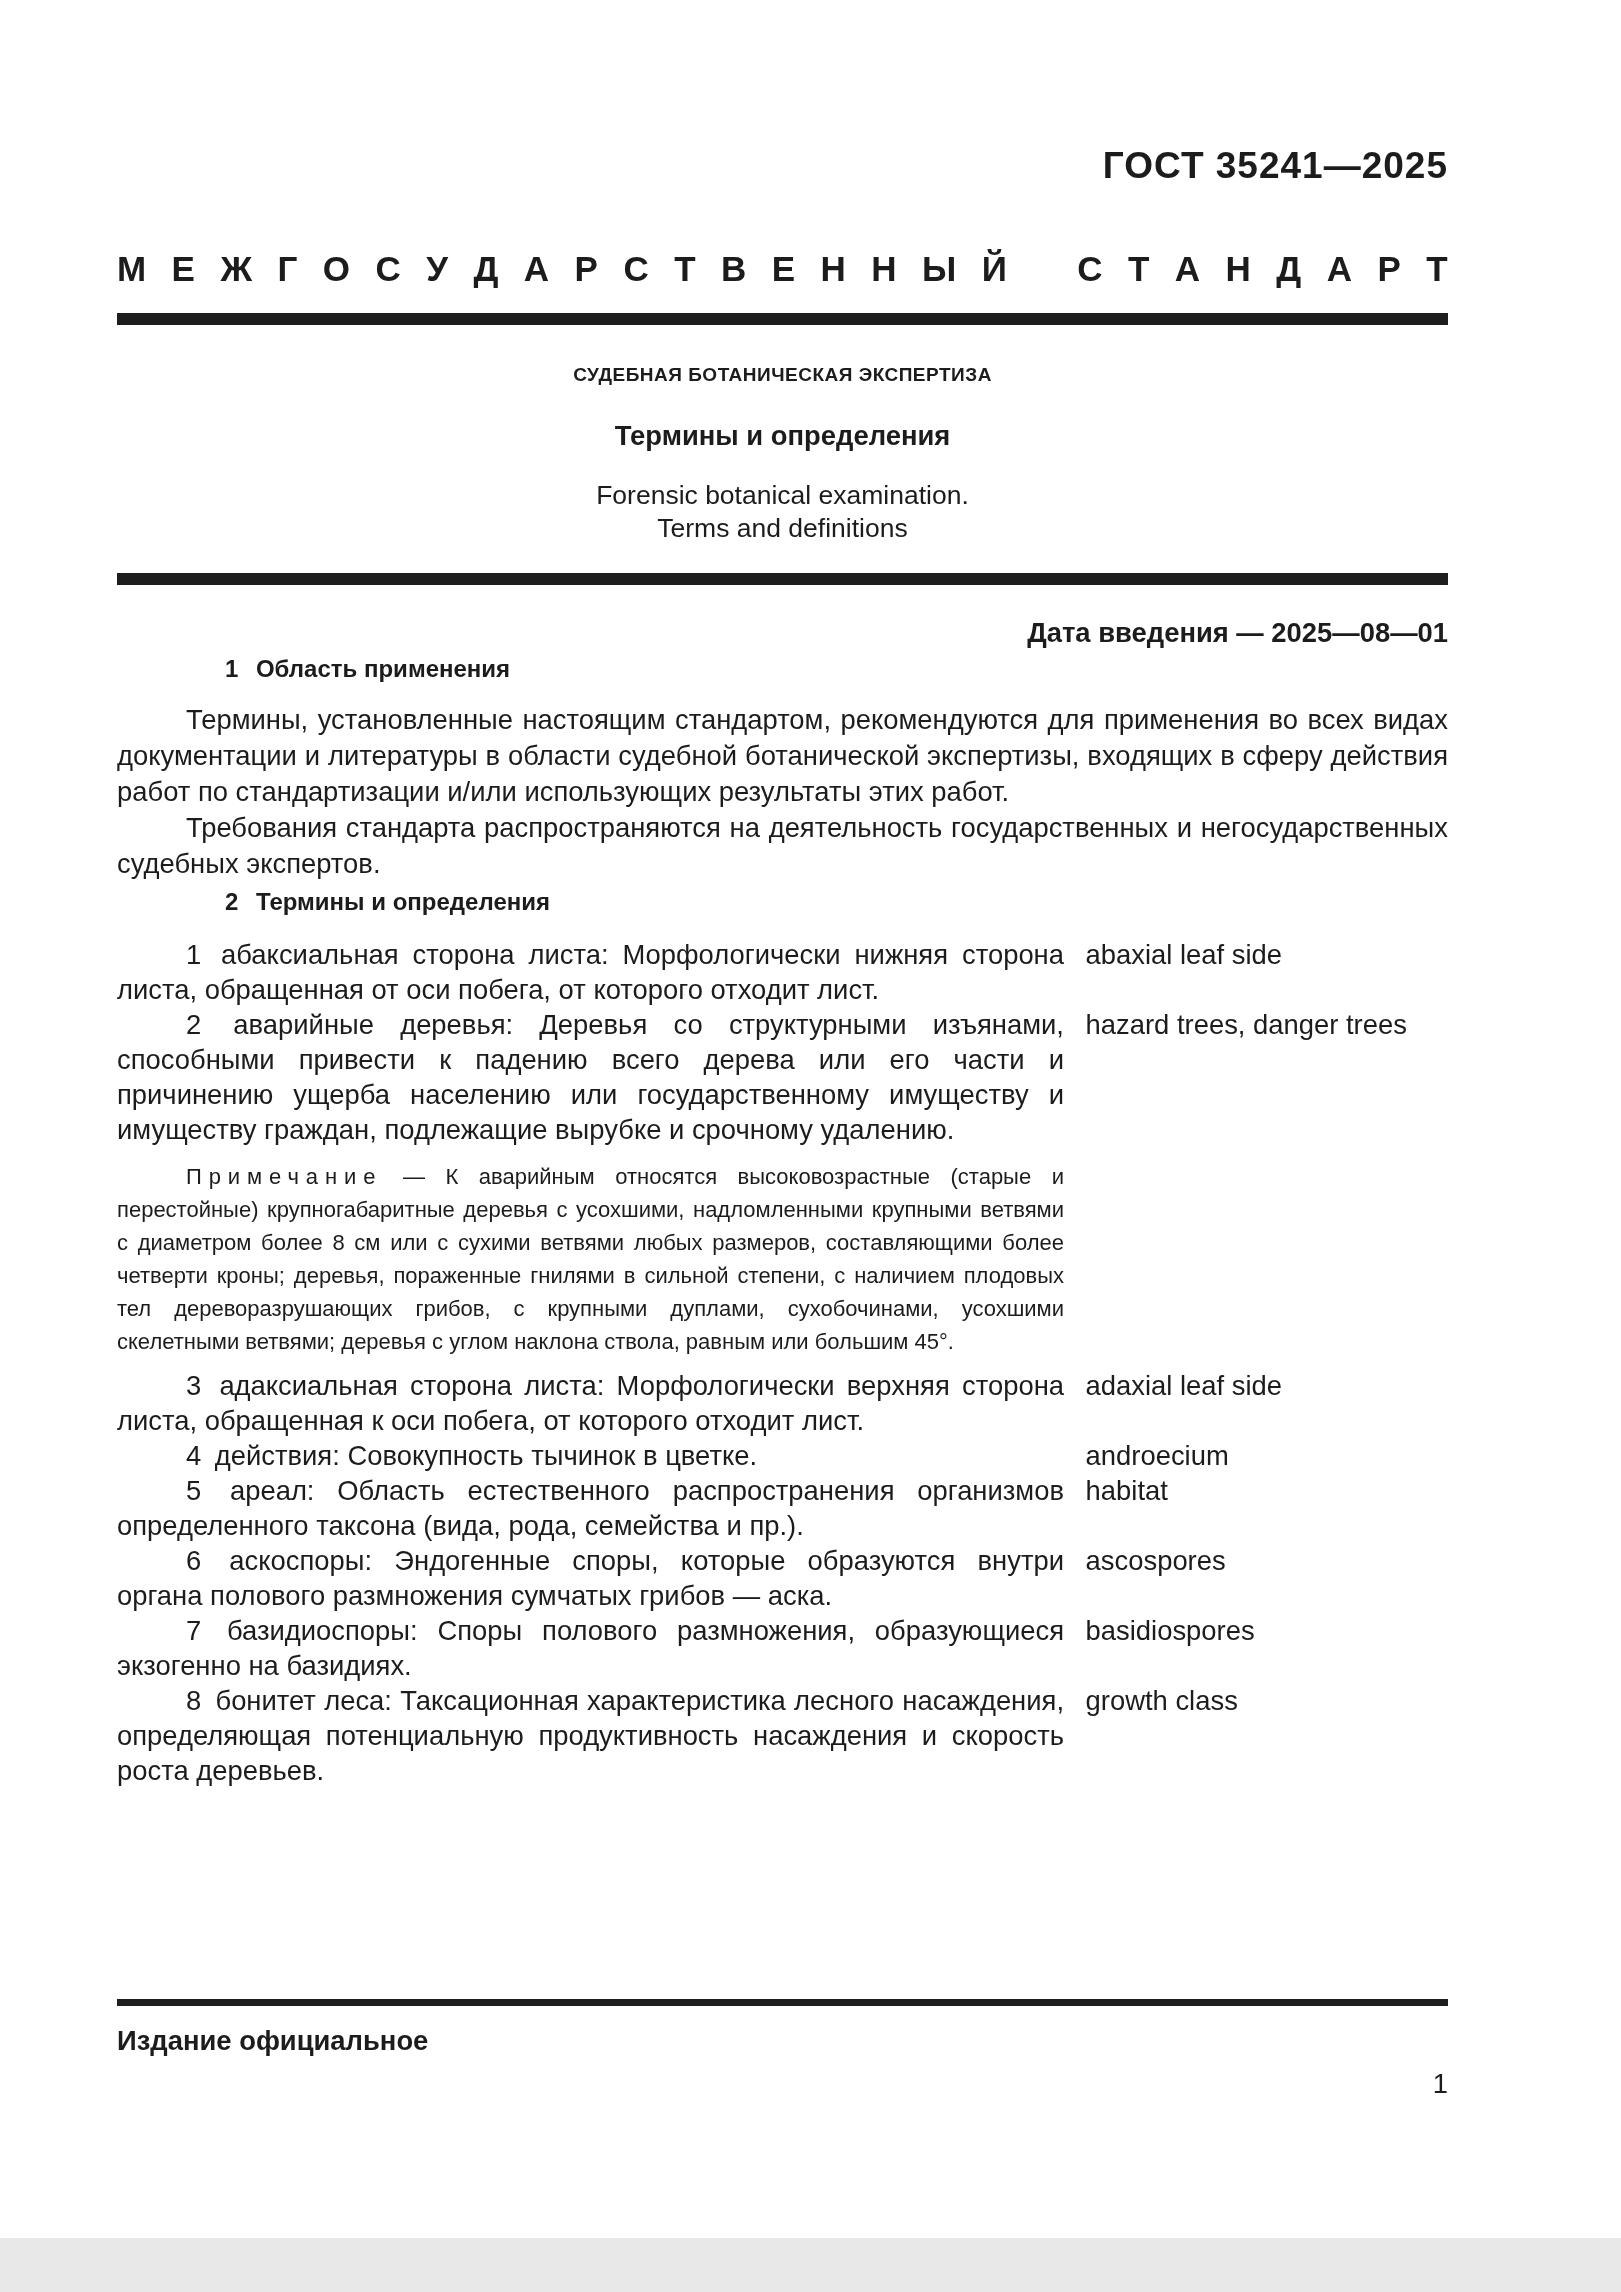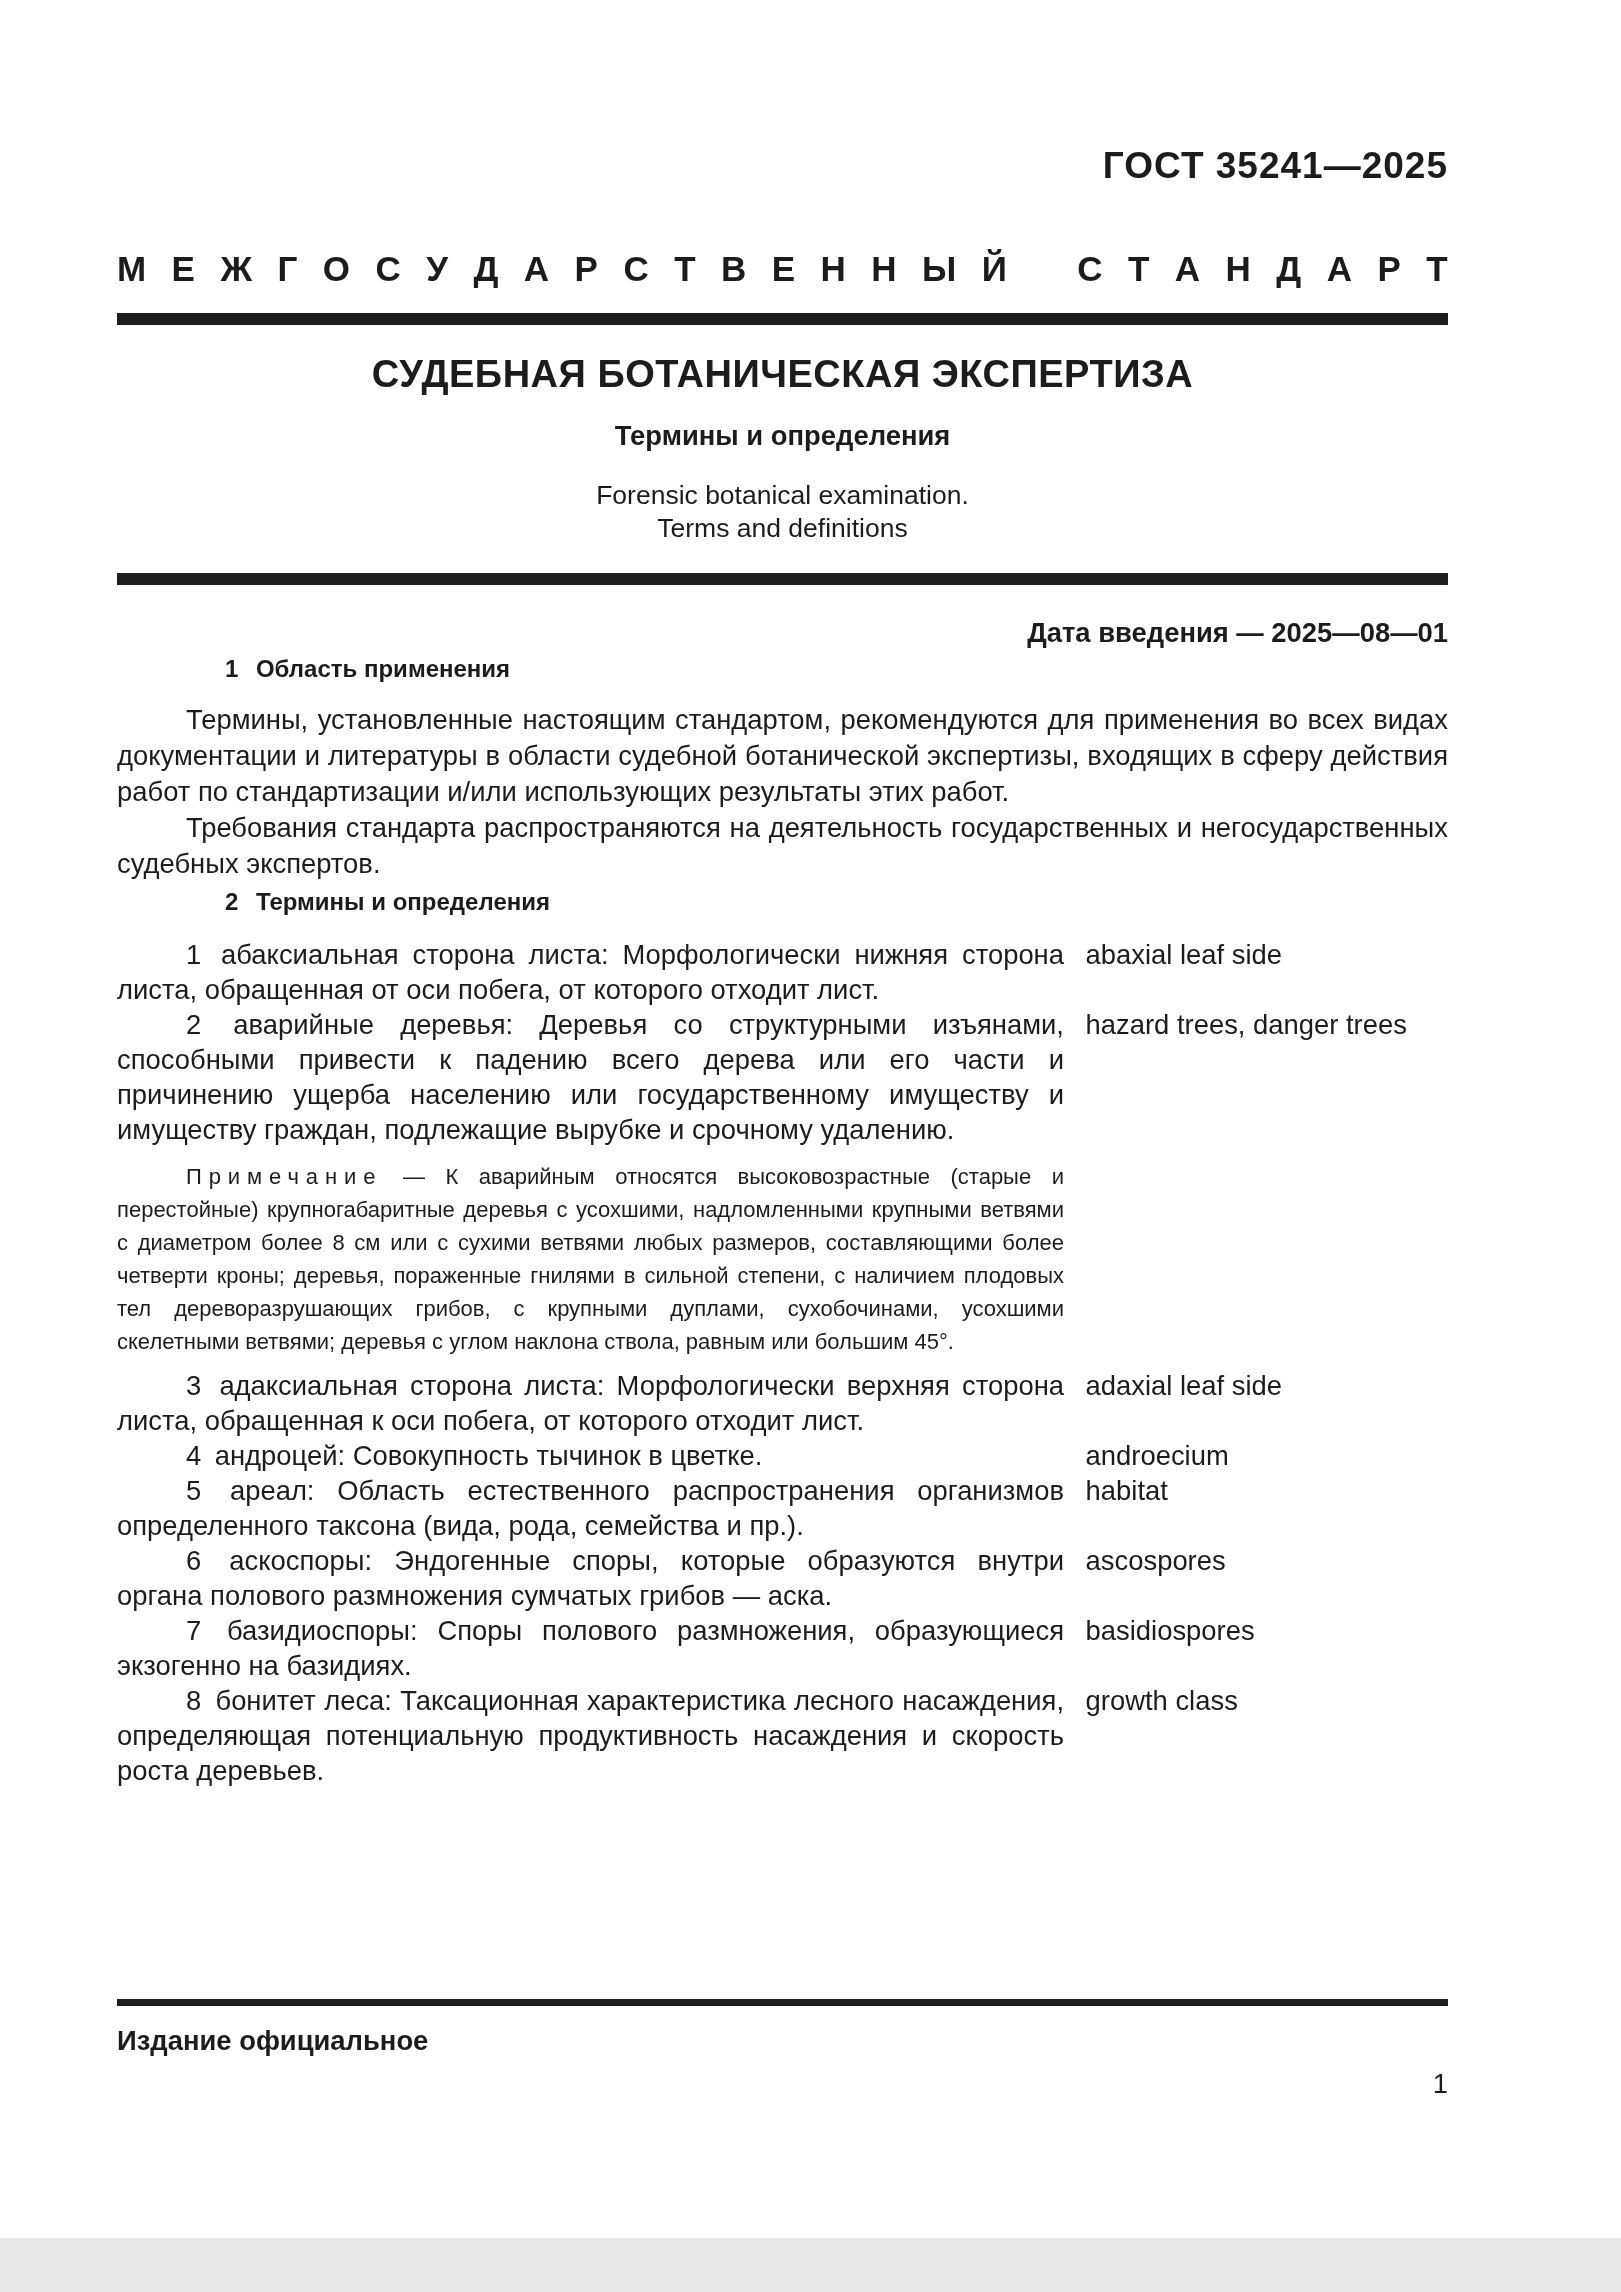--- a/index.html
+++ b/index.html
@@ -34,21 +34,21 @@
   }
 
   .rule { height: 12.7px; background: #1e1e1e; }
   .rule-1 { margin-top: 26.5px; }
   .rule-2 { margin-top: 28px; }
 
   .title-ru {
     margin-top: 33px;
     text-align: center;
     font-weight: bold;
-    font-size: 38px;
+    font-size: 19px;
     line-height: 33px;
     letter-spacing: 0.5px;
   }
   .subtitle-ru {
     margin-top: 29px;
     text-align: center;
     font-weight: bold;
     font-size: 27.4px;
     line-height: 31px;
   }
@@ -213,21 +213,21 @@
 
       <div class="term-row">
         <div class="term-main">
           <p><span class="term-number">3</span> <span class="term-word">адаксиальная сторона листа:</span> <span>Морфологически верхняя сторона листа, обращенная к оси побега, от которого отходит лист.</span></p>
         </div>
         <div class="term-en">adaxial leaf side</div>
       </div>
 
       <div class="term-row">
         <div class="term-main">
-          <p><span class="term-number">4</span> <span class="term-word">андроцей:</span> <span>Совокупность тычинок в цветке.</span></p>
+          <p><span class="term-number">4</span> <span class="term-word">действия:</span> <span>Совокупность тычинок в цветке.</span></p>
         </div>
         <div class="term-en">androecium</div>
       </div>
 
       <div class="term-row">
         <div class="term-main">
           <p><span class="term-number">5</span> <span class="term-word">ареал:</span> <span>Область естественного распространения организмов определенного таксона (вида, рода, семейства и пр.).</span></p>
         </div>
         <div class="term-en">habitat</div>
       </div>

